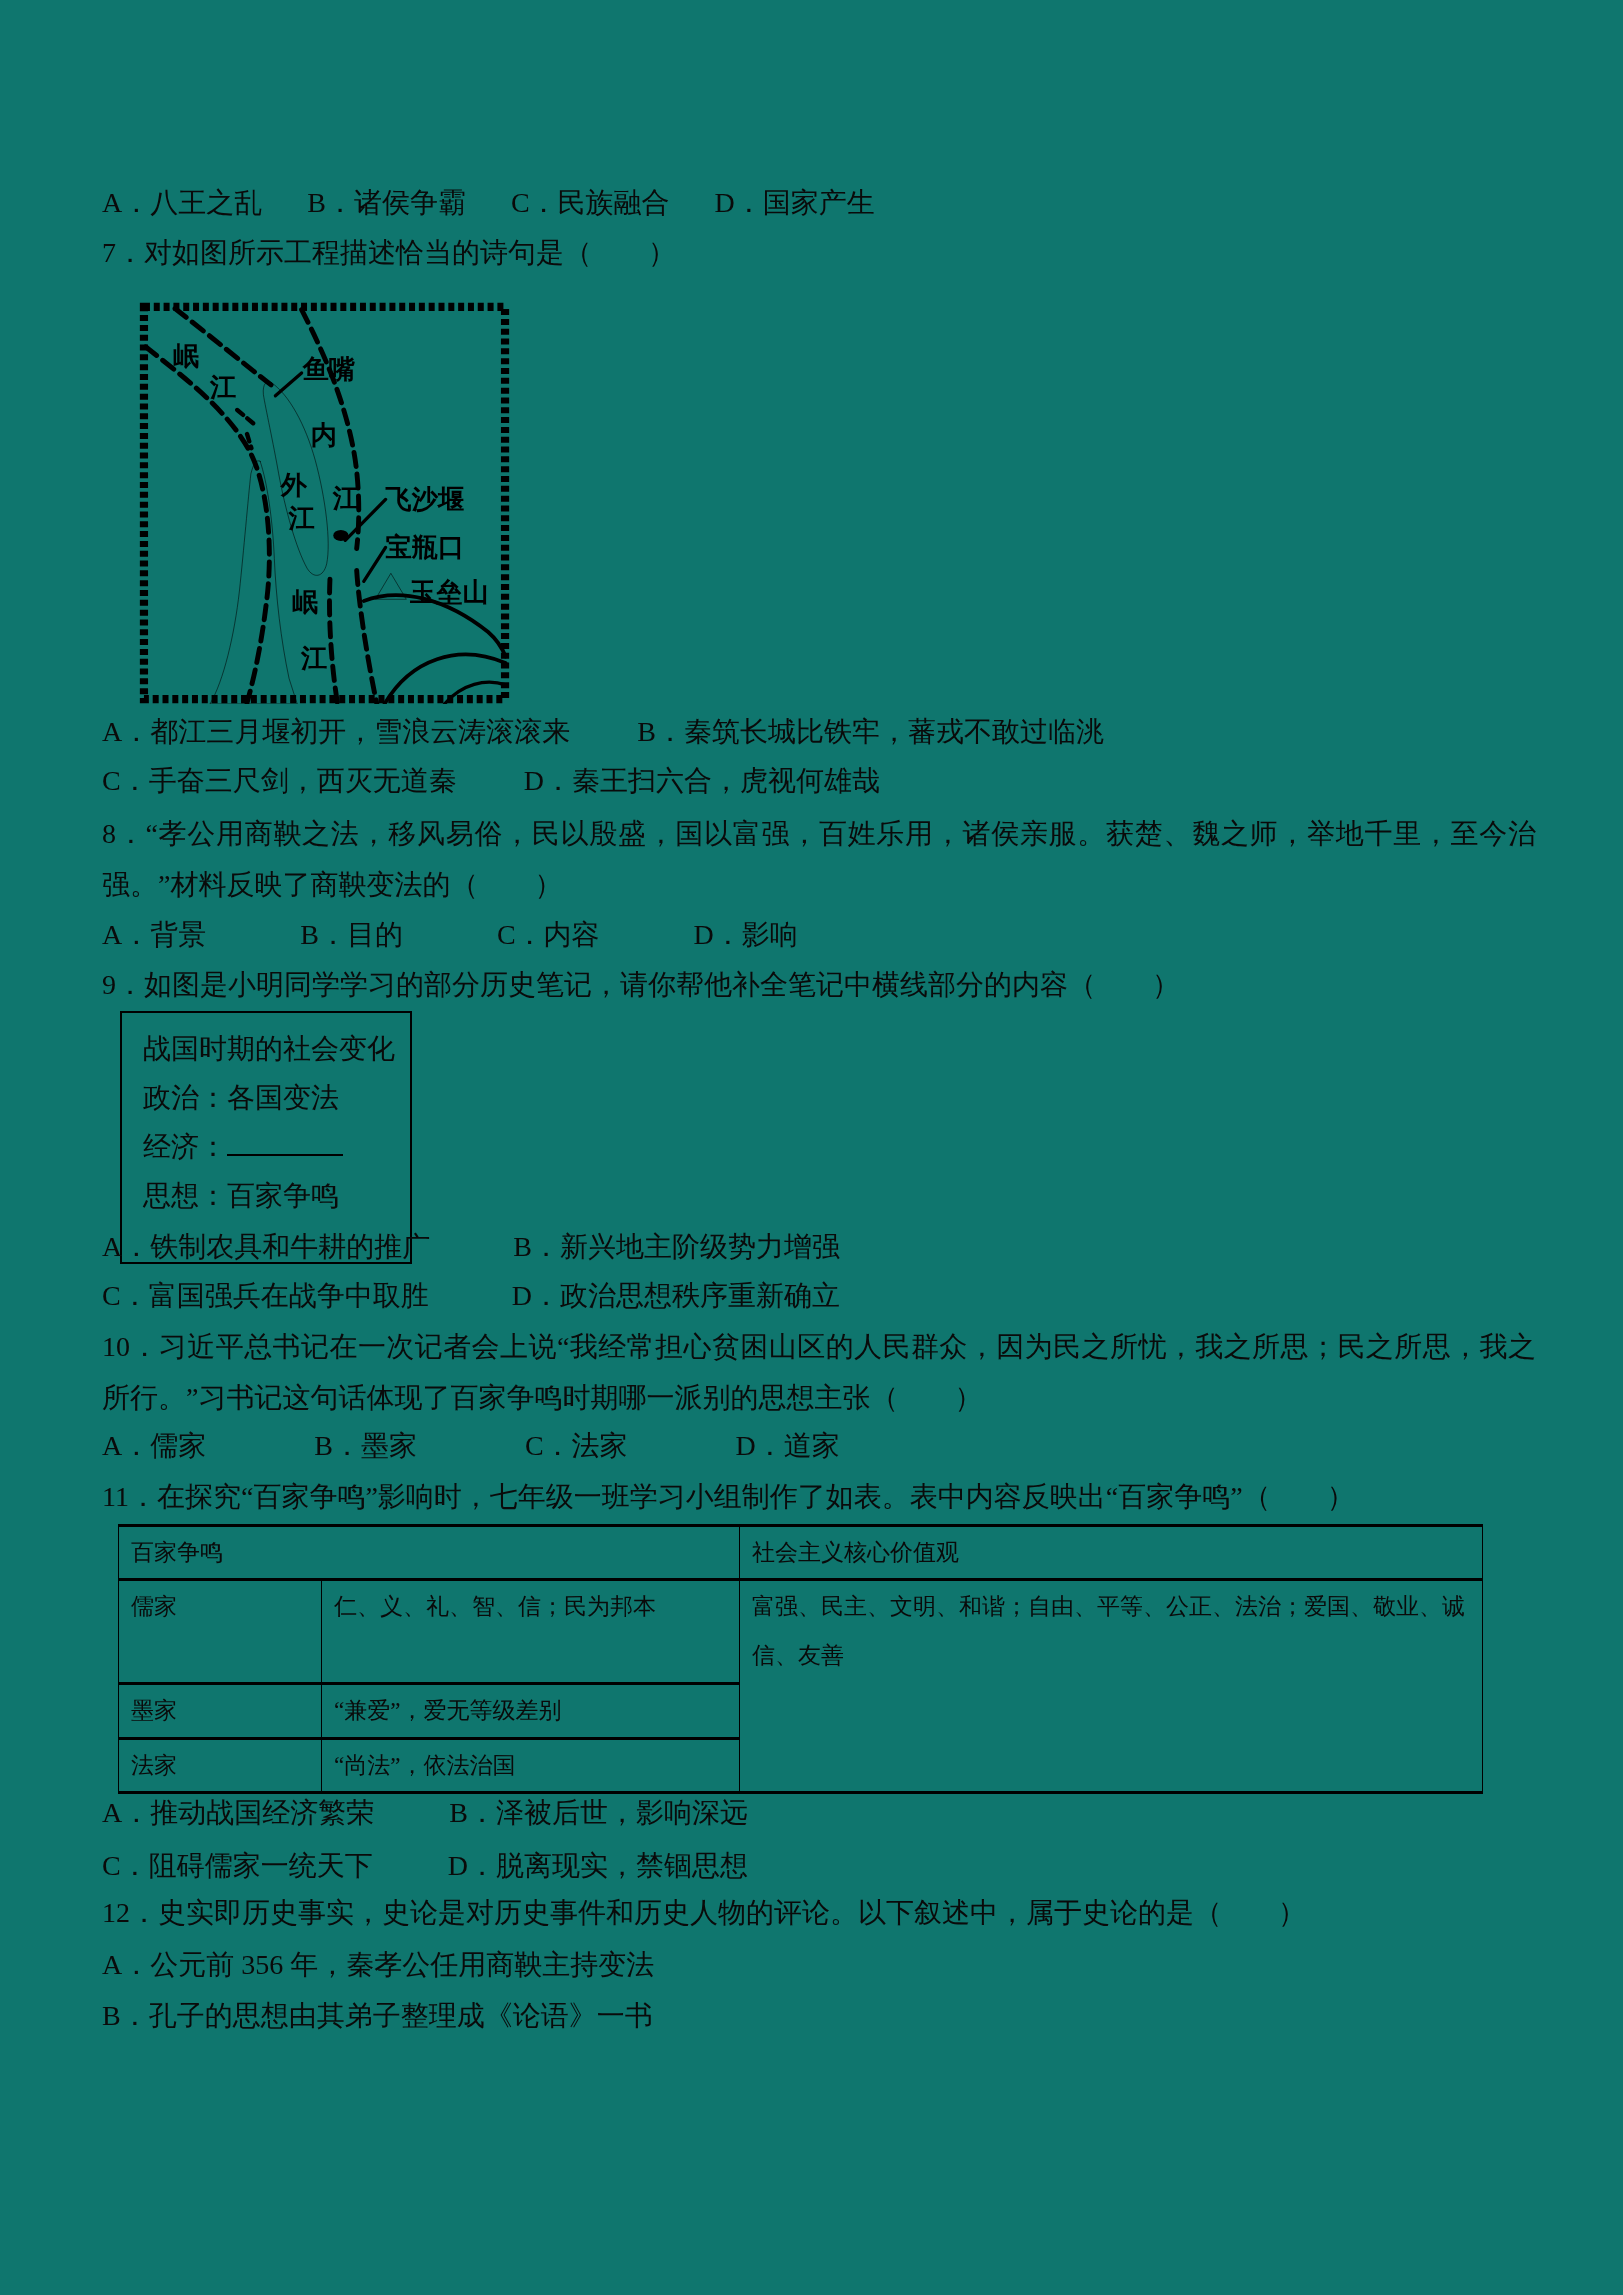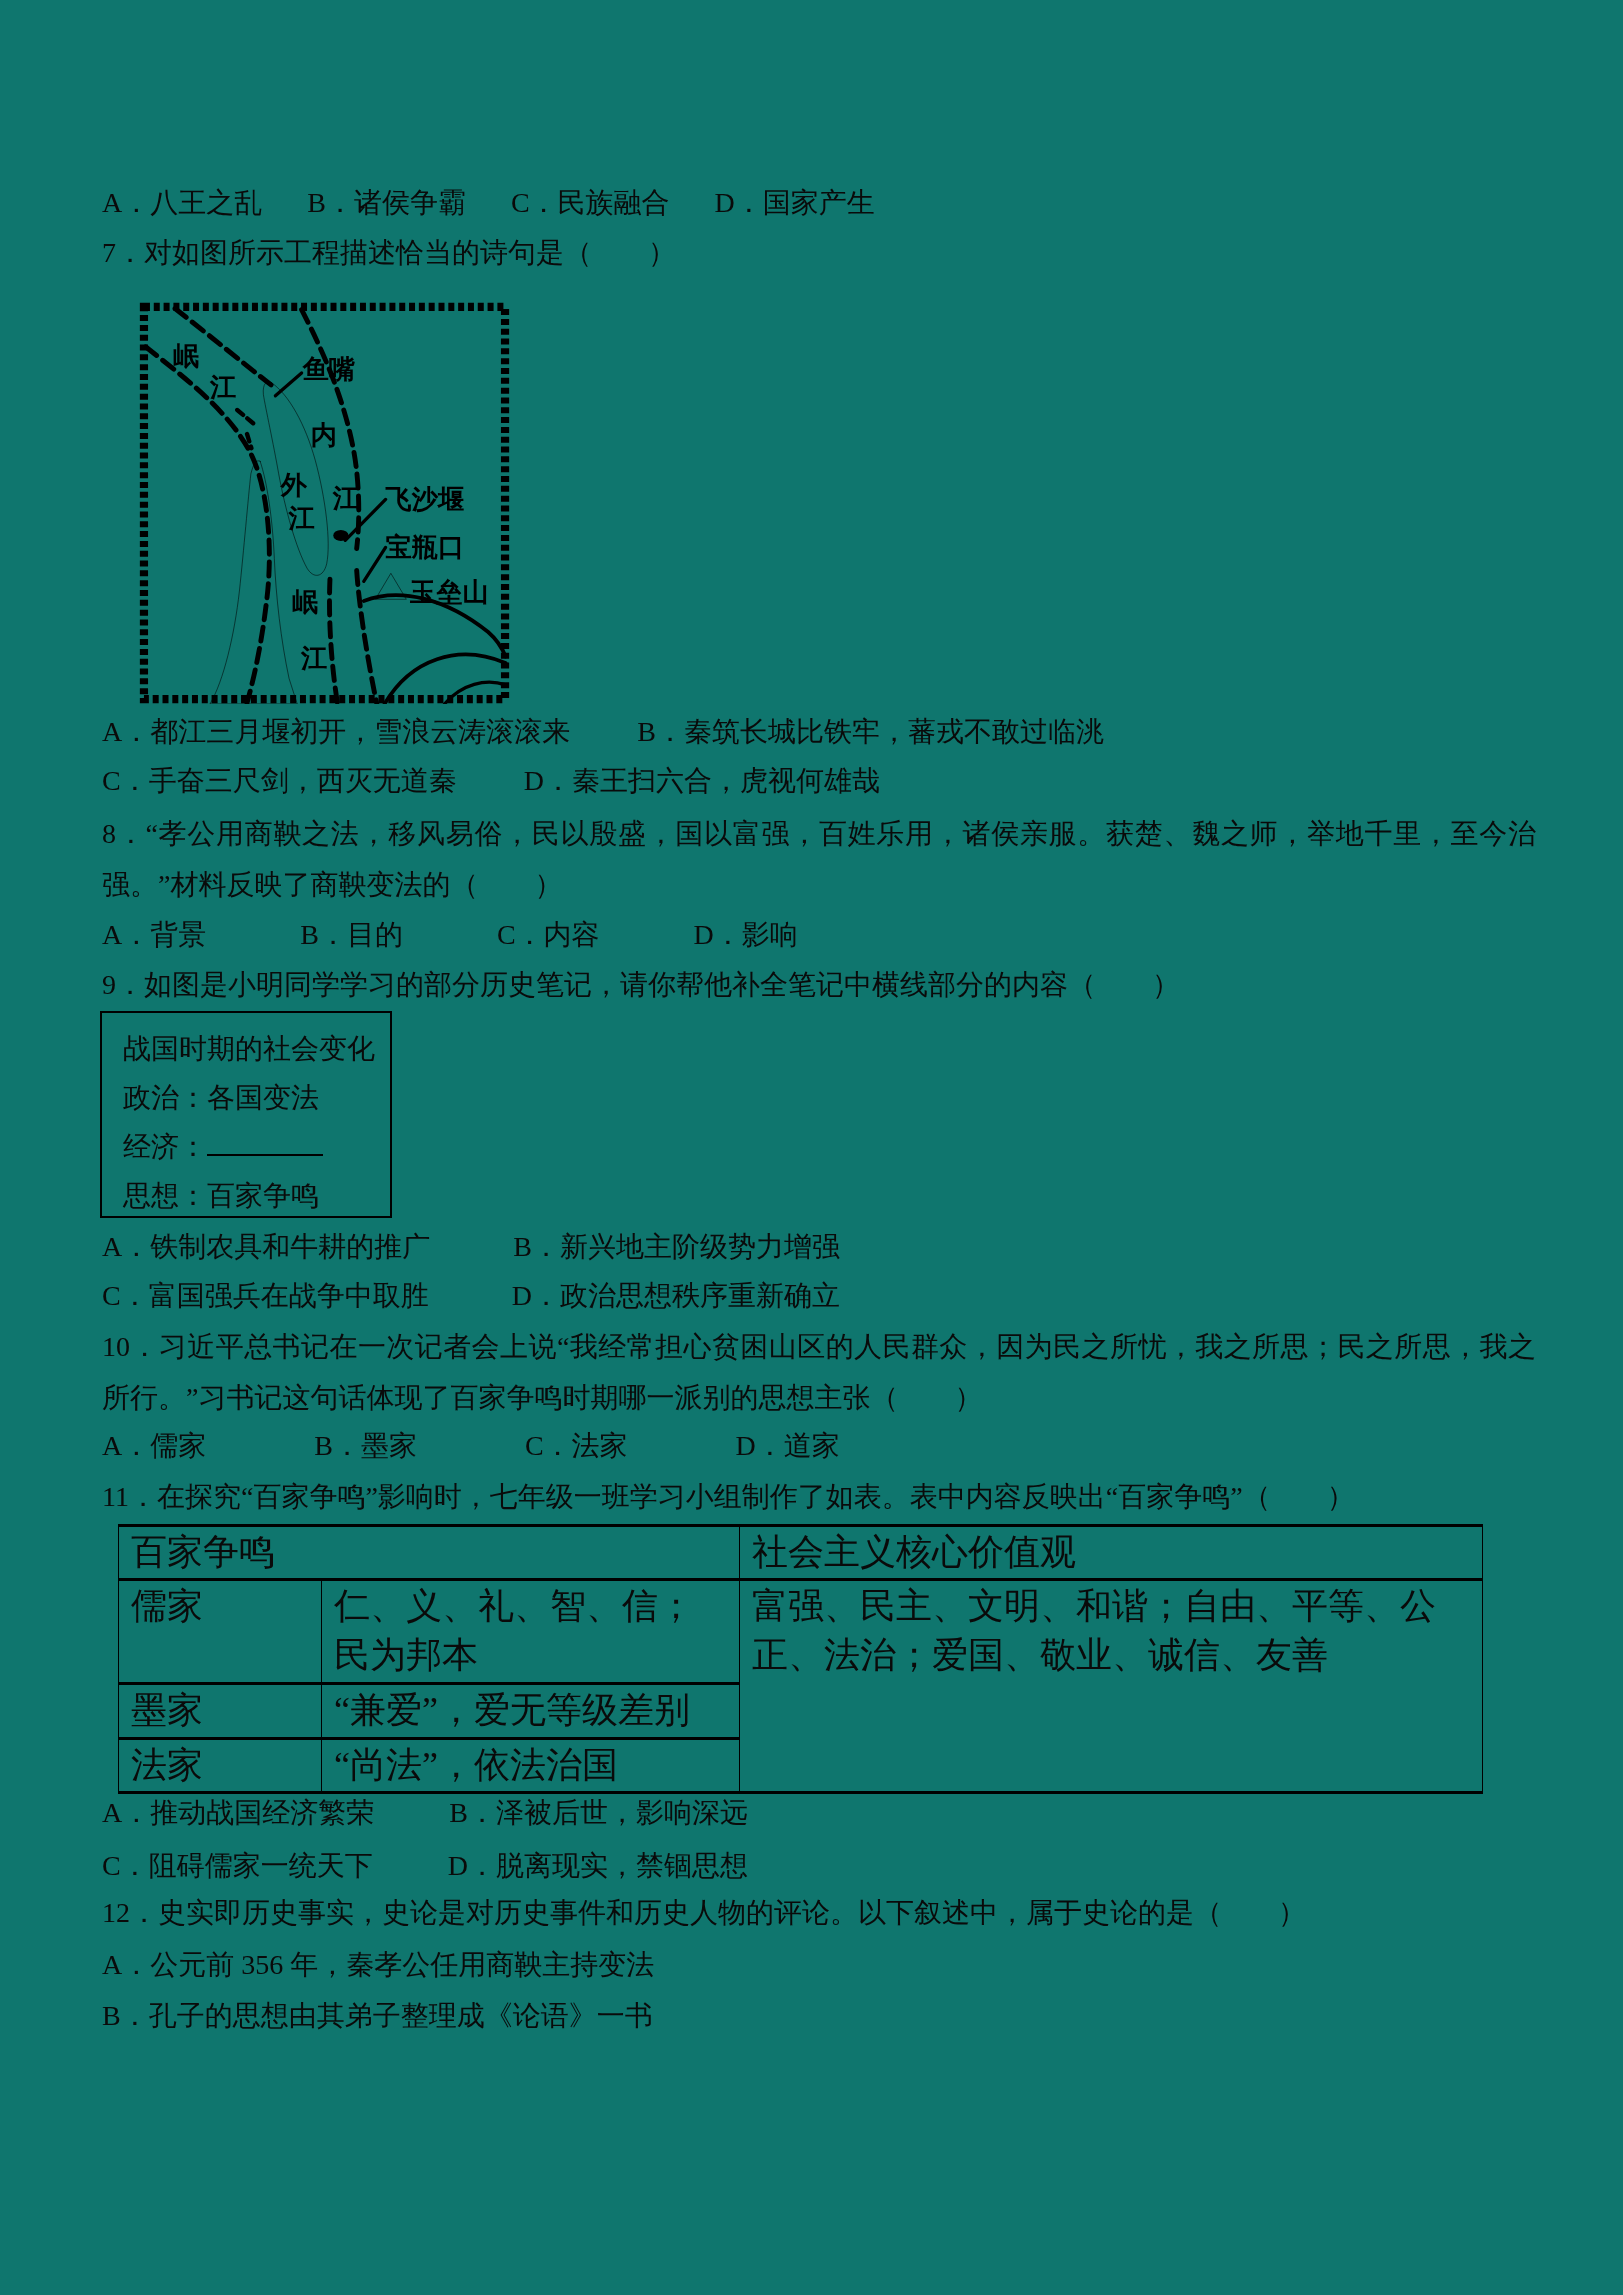--- a/index.html
+++ b/index.html
@@ -32,43 +32,43 @@
   .mapfig text {
     font-family:"Liberation Sans","DejaVu Sans",sans-serif;
     font-weight:bold;
     font-size:48px;
     fill:#000;
   }
 
   
   .notebox {
     position:absolute;
-    left:100px; top:1011px;
-    width:292px; height:207px;
+    left:120px; top:1011px;
+    width:292px; height:253px;
     border:2.2px solid #000;
     box-sizing:border-box;
     padding:11px 0 4px 21px;
     line-height:49px;
   }
   .notebox .nline { white-space:nowrap; }
   .blank-line {
     display:inline-block;
     width:116px; height:24px;
     border-bottom:2.7px solid #000;
     vertical-align:baseline;
   }
 
   
   .qtable {
     position:absolute;
     left:118px; top:1524px;
     width:1365px;
     border-collapse:collapse;
     table-layout:fixed;
-    font-size:36px;
+    font-size:23px;
   }
   .qtable td {
     border:1.1px solid #000;
     border-top-width:3.3px;
     border-bottom-width:3.3px;
     vertical-align:top;
     padding:1.1px 12px;
     line-height:49px;
   }
   .row-tall td { height:99px; }

